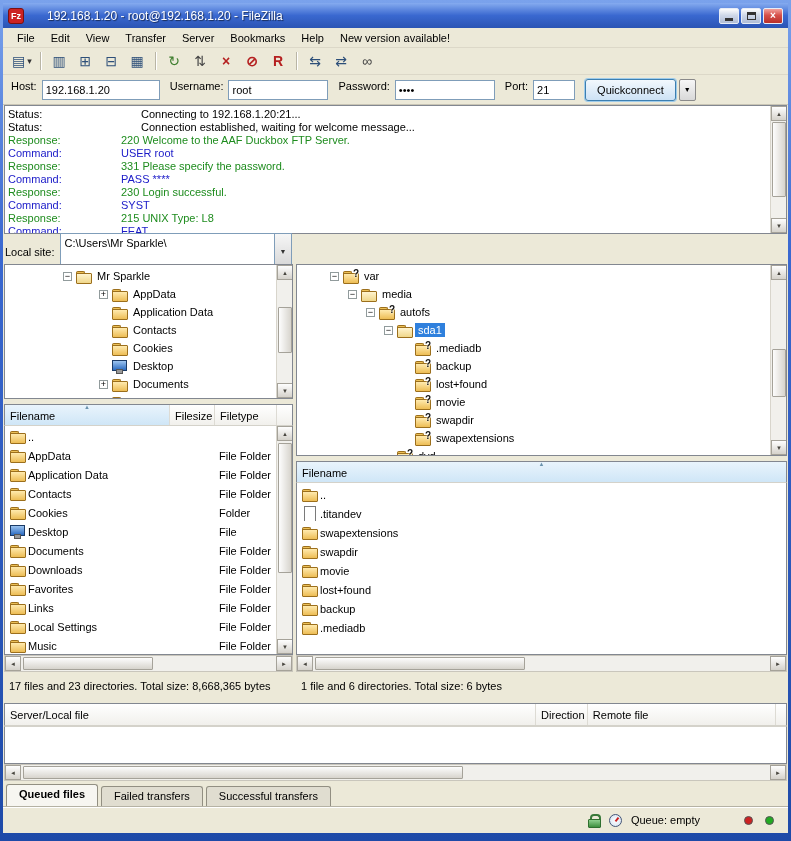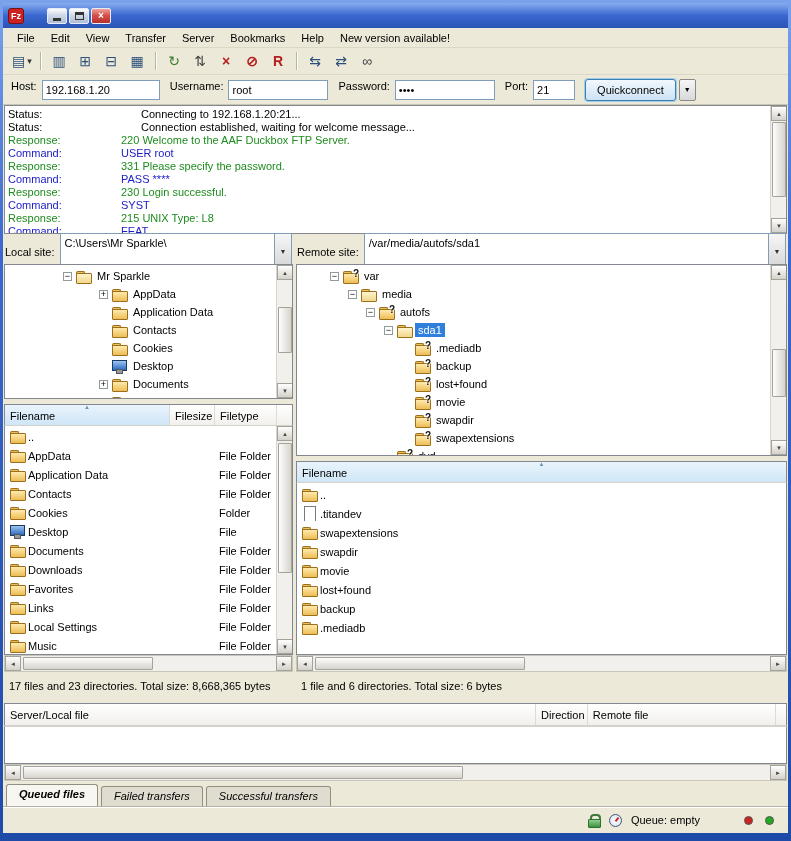--- a/index.html
+++ b/index.html
@@ -120,21 +120,21 @@
   .local-rows { position:absolute; inset:0 16px 0 0; overflow:hidden; padding-top:1px; }
   .c-name-l { width:162px; } .c-size-l { width:45px; justify-content:flex-end; padding-right:4px; } .c-type-l { padding-left:7px;text-align:center; }
 
   .statusline { position:absolute; height:22px; display:flex; align-items:center; padding-left:5px; }
 
   
   .queuebody { position:absolute; left:4px; right:4px; top:726px; height:38px; background:#fff;
     border:1px solid #828790; border-top:1px solid #d4d2ca; }
   .tabs { position:absolute; left:6px; top:781px; height:25px; display:flex; gap:3px; align-items:flex-end; }
   .tab { height:20px; padding:3px 12px 0; background:#e0ddd0; border:1px solid #928f82; border-bottom:none;
-    border-radius:3px 3px 0 0; white-space:nowrap;font-style:italic; }
+    border-radius:3px 3px 0 0; white-space:nowrap; }
   .tab.active { background:#f7f6f1; font-weight:bold; height:22px; }
 
   
   .statusbar { position:absolute; left:3px; right:3px; top:806px; height:27px; background:#ece9d8;
     border-top:1px solid #b5b2a4; box-shadow:inset 0 1px 0 #fff; display:flex; align-items:center; }
   .sb-right { margin-left:auto; display:flex; align-items:center; gap:9px; padding-right:14px; }
   .lock { position:relative; width:12px; height:13px; }
   .lock::before { content:""; position:absolute; left:2px; top:0; width:7px; height:6px; border:2px solid #3a7a3a;
     border-bottom:none; border-radius:4px 4px 0 0; }
   .lock::after { content:""; position:absolute; left:0; top:5px; width:11px; height:7px;
@@ -149,20 +149,21 @@
 </head>
 <body>
 
 <div class="window">
   <div class="client"></div>
 
   <div class="titlebar">
     <div class="app-icon">
         <span>Fz</span>
       </div>
+    <div class="title-text">192.168.1.20 - root@192.168.1.20 - FileZilla</div>
     <div class="winbtns">
       <div class="wbtn">
           <span class="minbar"></span>
         </div>
       <div class="wbtn">
           <span class="maxbox"></span>
         </div>
       <div class="wbtn close">×</div>
     </div>
   </div>
@@ -267,27 +268,20 @@
   </div>
 
   <div class="sitebar" style="left:4px; width:289px;">
     <span>Local site:</span>
     <div class="combo">
       <span class="combo-text">C:\Users\Mr Sparkle\</span>
       <span class="combo-btn">▼</span>
     </div>
   </div>
 
-  <div class="sitebar" style="left:296px; right:4px;">
-    <span>Remote site:</span>
-    <div class="combo">
-      <span class="combo-text">/var/media/autofs/sda1</span>
-      <span class="combo-btn">▼</span>
-    </div>
-  </div>
 
   <div class="treebox" style="left:4px; width:289px; top:264px; height:135px;">
     <div class="trow" style="padding-left:58px">
       <span class="exp">−</span>
       <span class="ico open"></span>
       <span class="tname">Mr Sparkle</span>
     </div>
     <div class="trow" style="padding-left:94px">
       <span class="exp">+</span>
       <span class="ico folder"></span>

